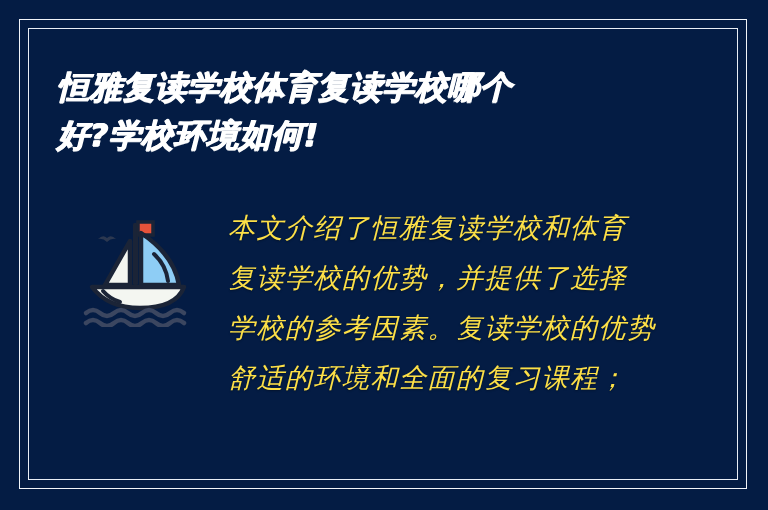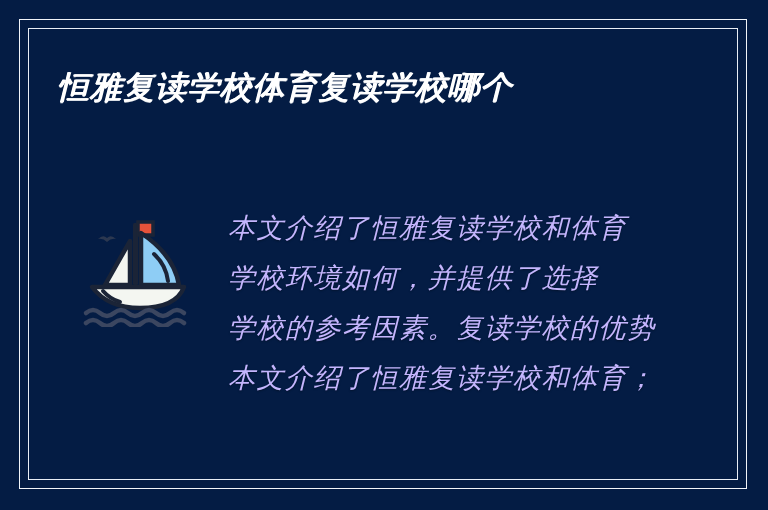--- a/index.html
+++ b/index.html
@@ -42,21 +42,21 @@
   .title-block {
     position:absolute;
     left:57px;
     top:63px;
     width:620px;
   }
   .title-line {
     color:#ffffff;
     font-family:"DejaVu Sans", sans-serif;
     font-size:32px;
-    font-weight:400;
+    font-weight:700;
     font-style:italic;
     letter-spacing:0.5px;
     line-height:48px;
     white-space:nowrap;
     text-shadow:
        1px 0 0 #ffffff,
       -0.5px 0 0 #ffffff,
        0 1px 0 rgba(255,255,255,0.85);
     transform:scaleX(1.0);
     transform-origin:left center;
@@ -73,40 +73,41 @@
   .illustration svg { display:block; width:120px; height:120px; }
 
   
   .body-block {
     position:absolute;
     left:228px;
     top:203px;
     width:430px;
   }
   .body-line {
-    color:#c4b5fd;
+    color:#fde047;
     font-family:Liberation Serif, serif;
     font-size:27px;
     font-style:italic;
     line-height:50px;
     letter-spacing:1.5px;
     white-space:nowrap;
     text-shadow:0 1px 2px rgba(0,0,0,0.35);
   }
 </style>
 </head>
 <body>
 
 <div id="poster">
 
   <div class="frame-outer"></div>
   <div class="frame-inner"></div>
 
   <div class="title-block">
     <div class="title-line">恒雅复读学校体育复读学校哪个</div>
+    <div class="title-line">好?学校环境如何!</div>
   </div>
 
   <div class="illustration">
     <svg viewBox="0 0 120 120" xmlns="http://www.w3.org/2000/svg">
 
       <path d="M20 32 q5 -5 9 -1 q4 -4 9 1 q-5 -1 -9 3 q-4 -4 -9 -3 z" fill="#2c3850"></path>
 
       <rect x="55" y="16" width="5" height="62" rx="1.5" fill="#1b2437"></rect>
 
       <rect x="60" y="15" width="15" height="13" fill="#e8533a" stroke="#1b2437" stroke-width="3.5"></rect>
@@ -119,18 +120,18 @@
       <path d="M14 80 L106 80 Q98 101 62 101 Q30 101 14 80 Z" fill="#f4f6f1" stroke="#1b2437" stroke-width="4.5" stroke-linejoin="round"></path>
       <path d="M25 84 Q32 92 42 95" fill="none" stroke="#1b2437" stroke-width="4" stroke-linecap="round"></path>
 
       <path d="M8 106 q7 -6 14 0 t14 0 t14 0 t14 0 t14 0 t14 0 t14 0" fill="none" stroke="#3b4660" stroke-width="4.5" stroke-linecap="round"></path>
       <path d="M8 116 q7 -6 14 0 t14 0 t14 0 t14 0 t14 0 t14 0 t14 0" fill="none" stroke="#3b4660" stroke-width="4.5" stroke-linecap="round"></path>
     </svg>
   </div>
 
   <div class="body-block">
     <div class="body-line">本文介绍了恒雅复读学校和体育</div>
-    <div class="body-line">学校环境如何，并提供了选择</div>
+    <div class="body-line">复读学校的优势，并提供了选择</div>
     <div class="body-line">学校的参考因素。复读学校的优势</div>
-    <div class="body-line">本文介绍了恒雅复读学校和体育；</div>
+    <div class="body-line">舒适的环境和全面的复习课程；</div>
   </div>
 
 </div>
 
 </body></html>

